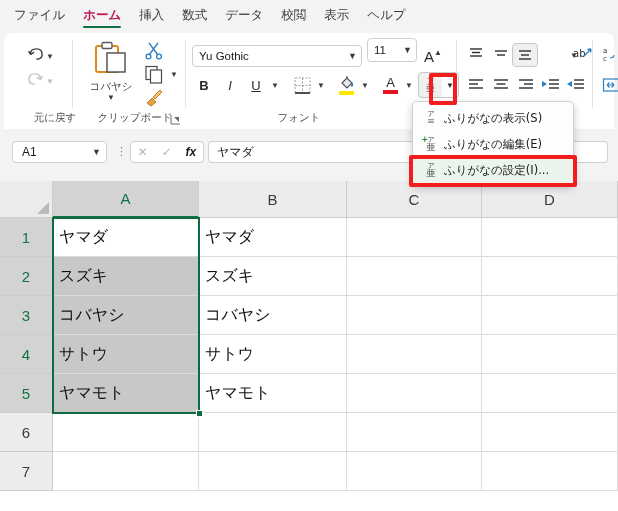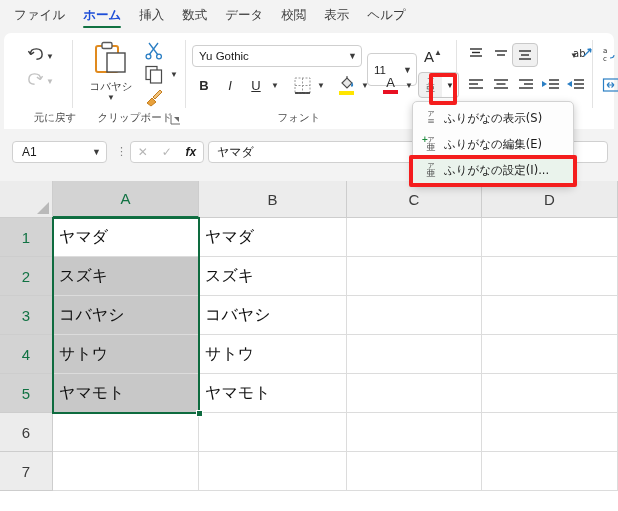--- a/index.html
+++ b/index.html
@@ -25,21 +25,21 @@
     padding-left: 5px;
   }
   .tab {
     position: relative;
     font-size: 12.5px;
     color: #3b3b3b;
     padding: 4px 9px 6px 9px;
     white-space: nowrap;
     cursor: default;
   }
-  .tab.active { color: #1d4ed8; font-weight: 700; }
+  .tab.active { color: #be185d; font-weight: 700; }
   .tab.active::after {
     content: ""; position: absolute;
     left: 9px; right: 9px; bottom: 2px;
     height: 2.2px; background: #117243; border-radius: 2px;
   }
 
   
   .ribbon {
     position: absolute; left: 4px; top: 33px;
     width: 610px; height: 96px;
@@ -354,21 +354,21 @@
         <path d="M1 1 L1 10 L10 10" stroke="#6a6a6a" stroke-width="1" fill="none"></path>
         <path d="M4 3 L9 3 L9 8 Z" fill="#6a6a6a"></path>
       </svg>
     </div>
     <div class="grp-sep" style="left:181px;"></div>
 
     <div class="fontbox" style="left:188px; top:12px; width:170px; height:22px;">
       <span class="val">Yu Gothic</span>
       <span class="cv">▼</span>
     </div>
-    <div class="fontbox" style="left:363px; top:20px; width:50px; height:33px;">
+    <div class="fontbox" style="left:363px; top:5px; width:50px; height:24px;">
       <span class="val">11</span>
       <span class="cv">▼</span>
     </div>
     <div class="fbtn" style="left:418px; top:12px; width:22px; height:22px; font-size:15px;">
       <span>A</span>
           <span class="cv" style="position:relative; top:-4px;">▲</span>
     </div>
 
     <div class="fbtn" style="left:188px; top:40px; width:24px; height:24px; font-weight:700;">
       <span>B</span>

